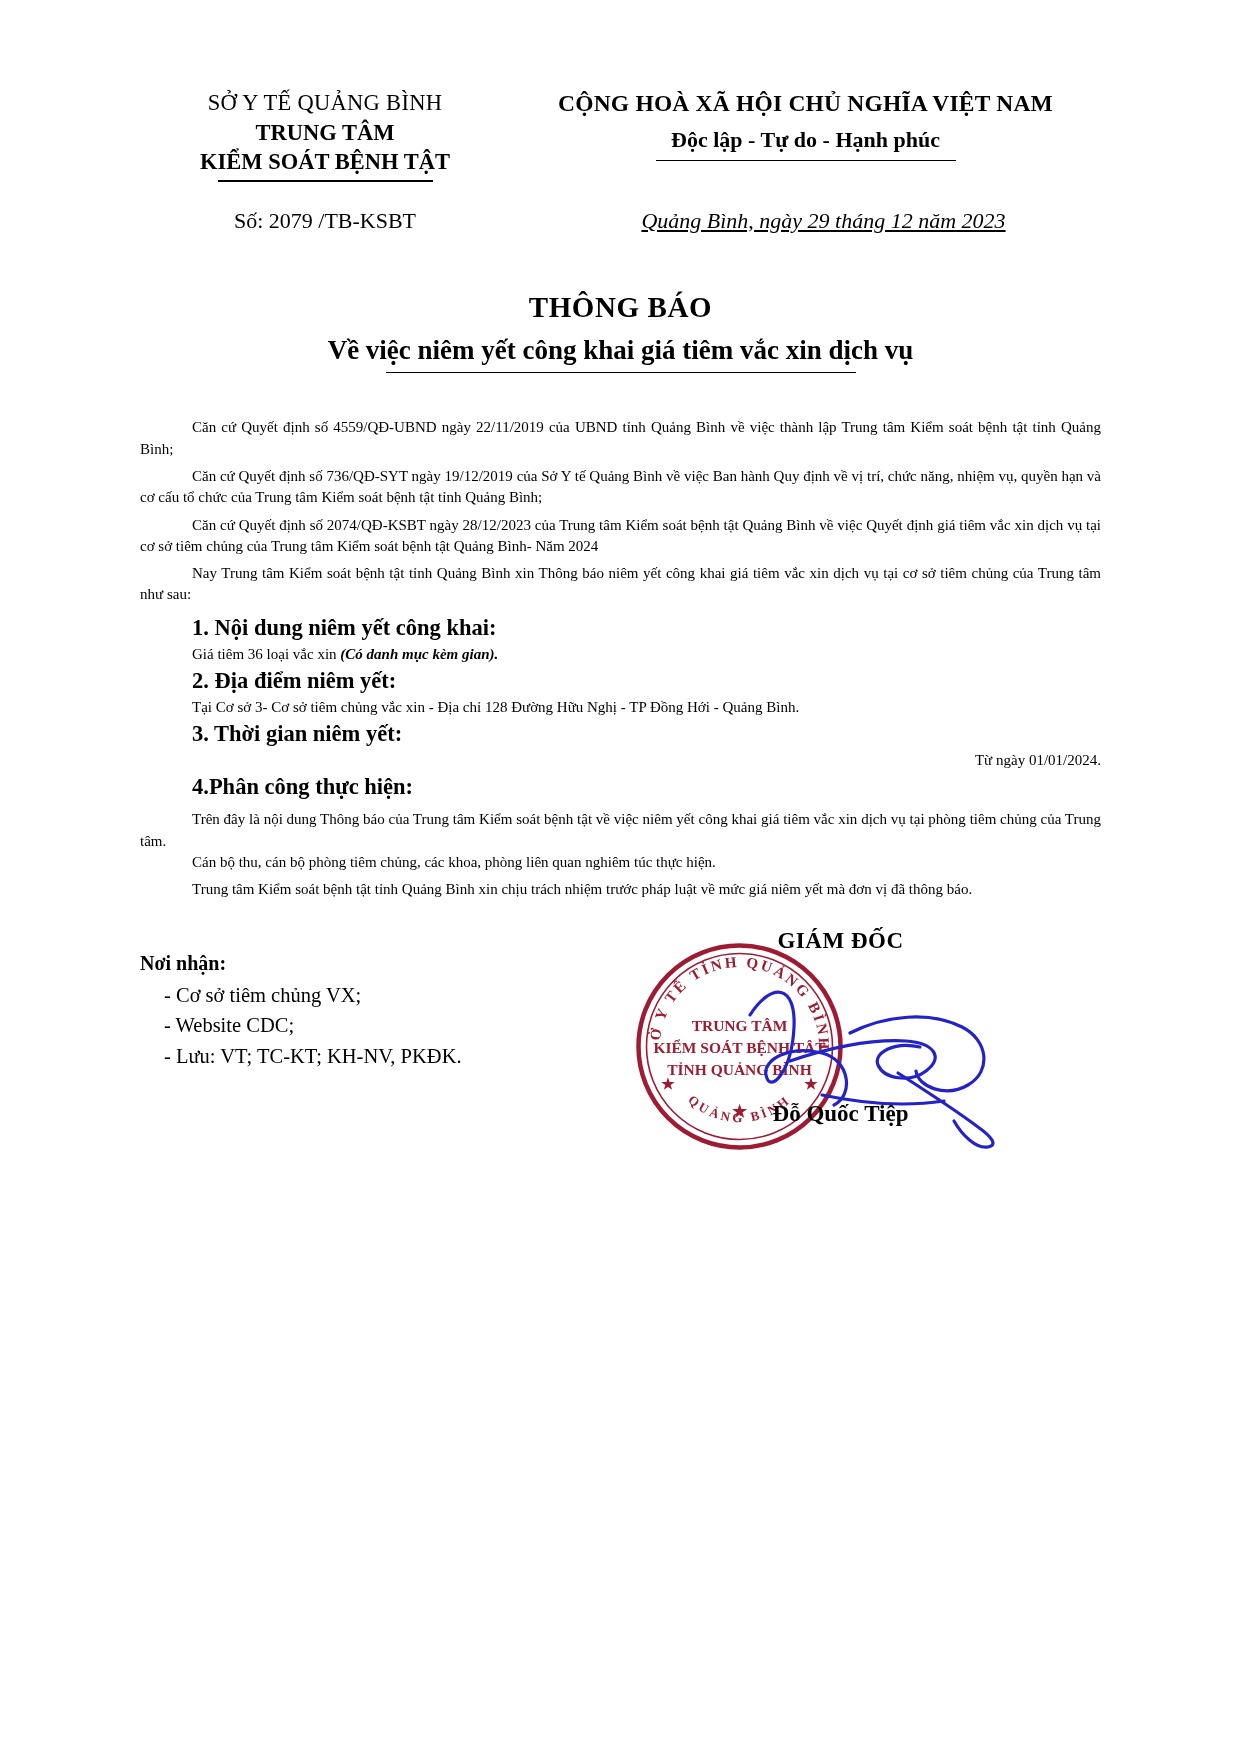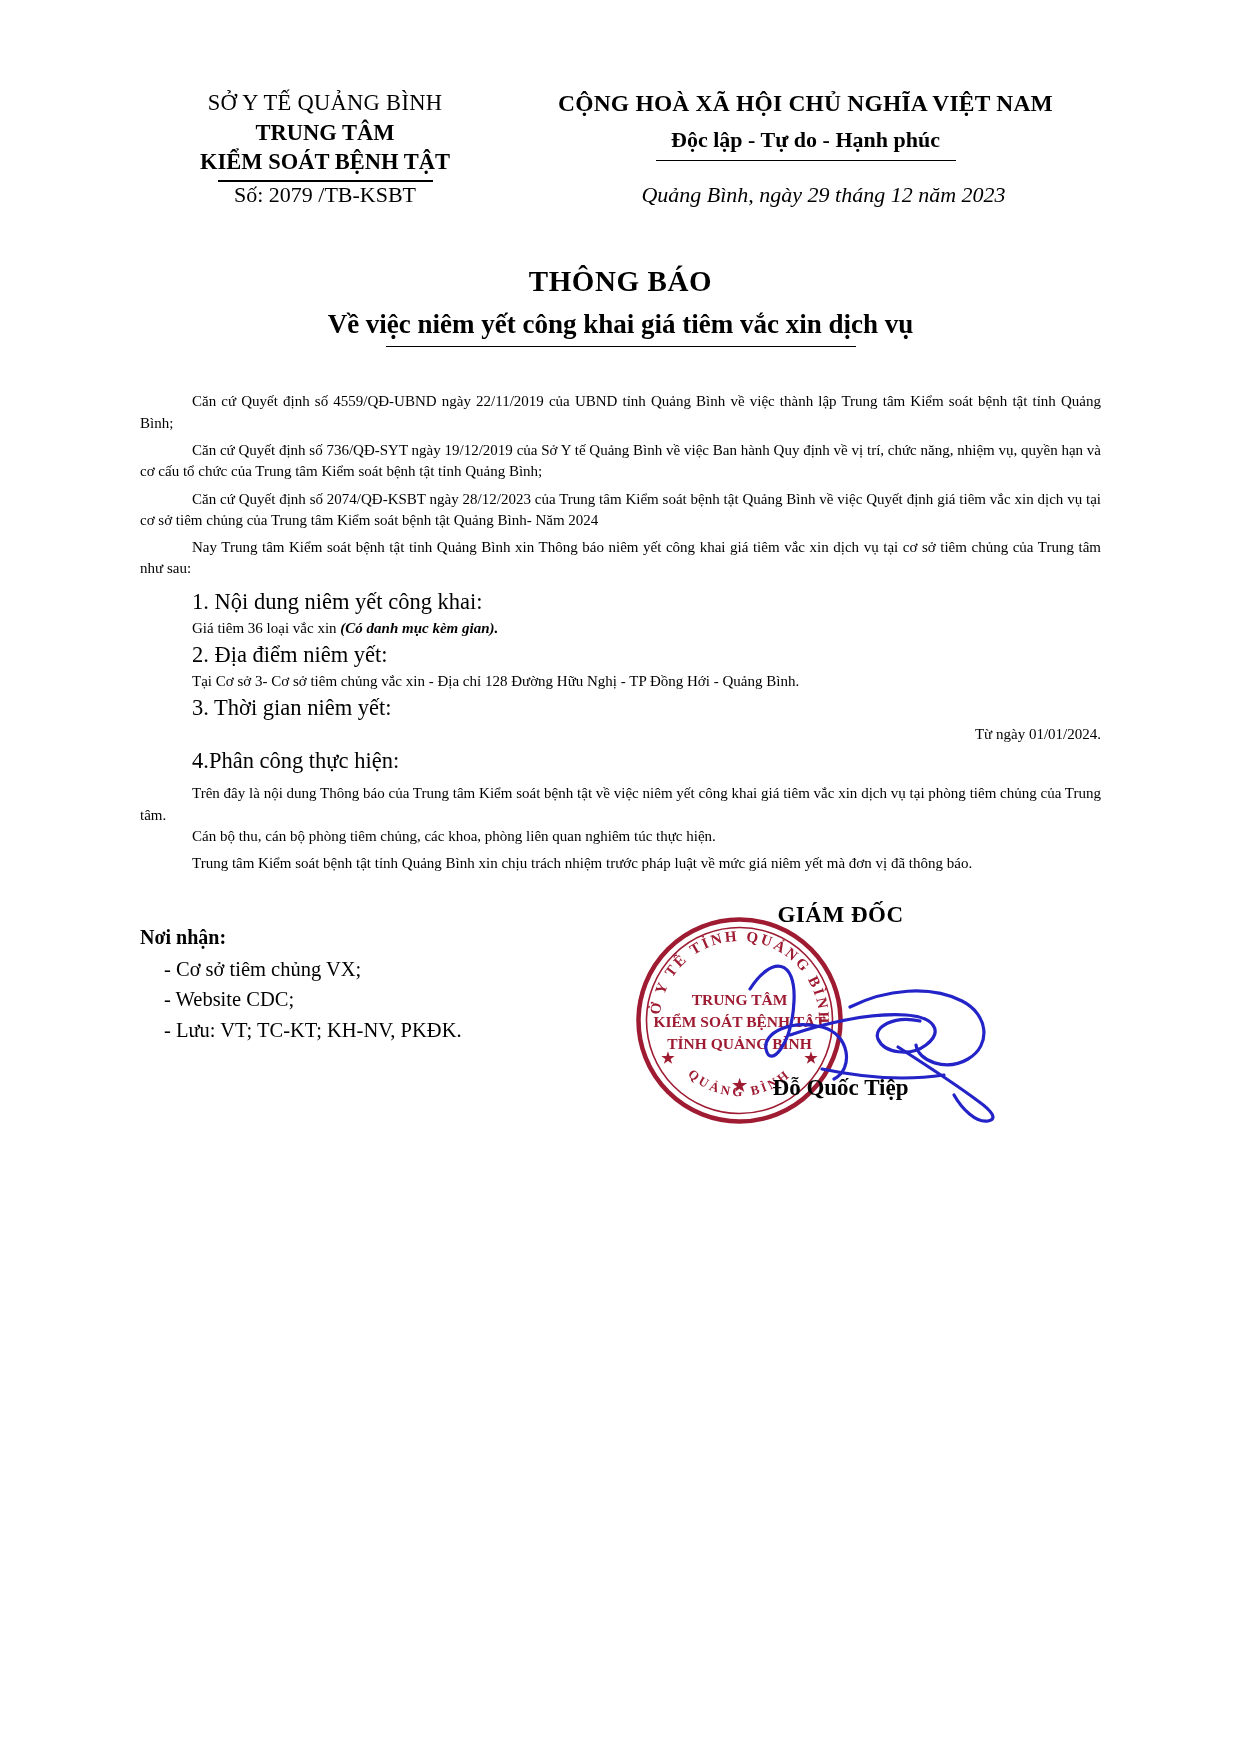--- a/index.html
+++ b/index.html
@@ -79,35 +79,37 @@
     width: 300px;
     height: 1.6px;
     background: #000;
     margin: 4px auto 0 auto;
   }
 
   .subheader {
     display: flex;
     flex-direction: row;
     align-items: flex-end;
+    margin-top: 26px;
     gap: 36px;
   }
   .doc-number {
     width: 370px;
     flex: 0 0 auto;
     text-align: center;
     font-size: 22px;
     white-space: nowrap;
   }
   .doc-date {
     flex: 1 1 auto;
     text-align: center;
     font-style: italic;
     font-size: 22px;
     white-space: nowrap;
+    text-decoration: underline;
   }
 
   
   .title-block {
     text-align: center;
     margin-top: 56px;
   }
   .doc-title {
     font-weight: bold;
     font-size: 29px;
@@ -146,21 +148,21 @@
   }
   p.para.left {
     text-align: right;
   }
   p.gap {
     margin-top: 6px;
   }
   .heading-item {
     margin: 0;
     font-size: 22.5px;
-    font-weight: normal;
+    font-weight: bold;
     line-height: 1.42;
     text-indent: 52px;
     text-align: left;
   }
   .italic-bold {
     font-style: italic;
     font-weight: bold;
   }
 
   

